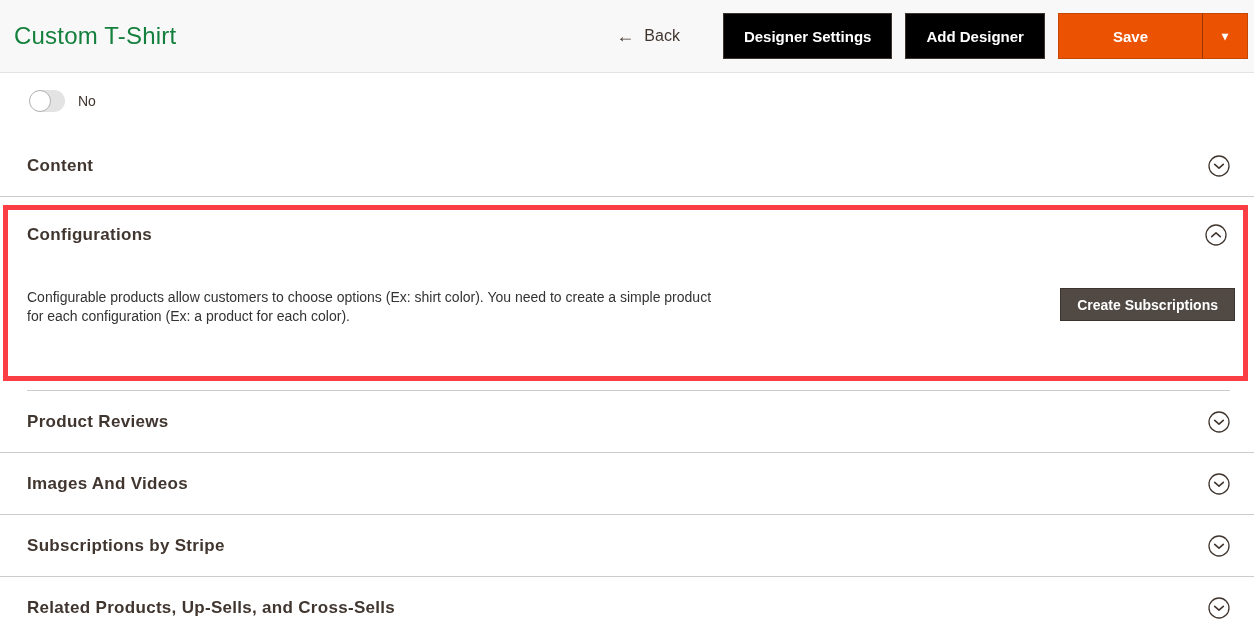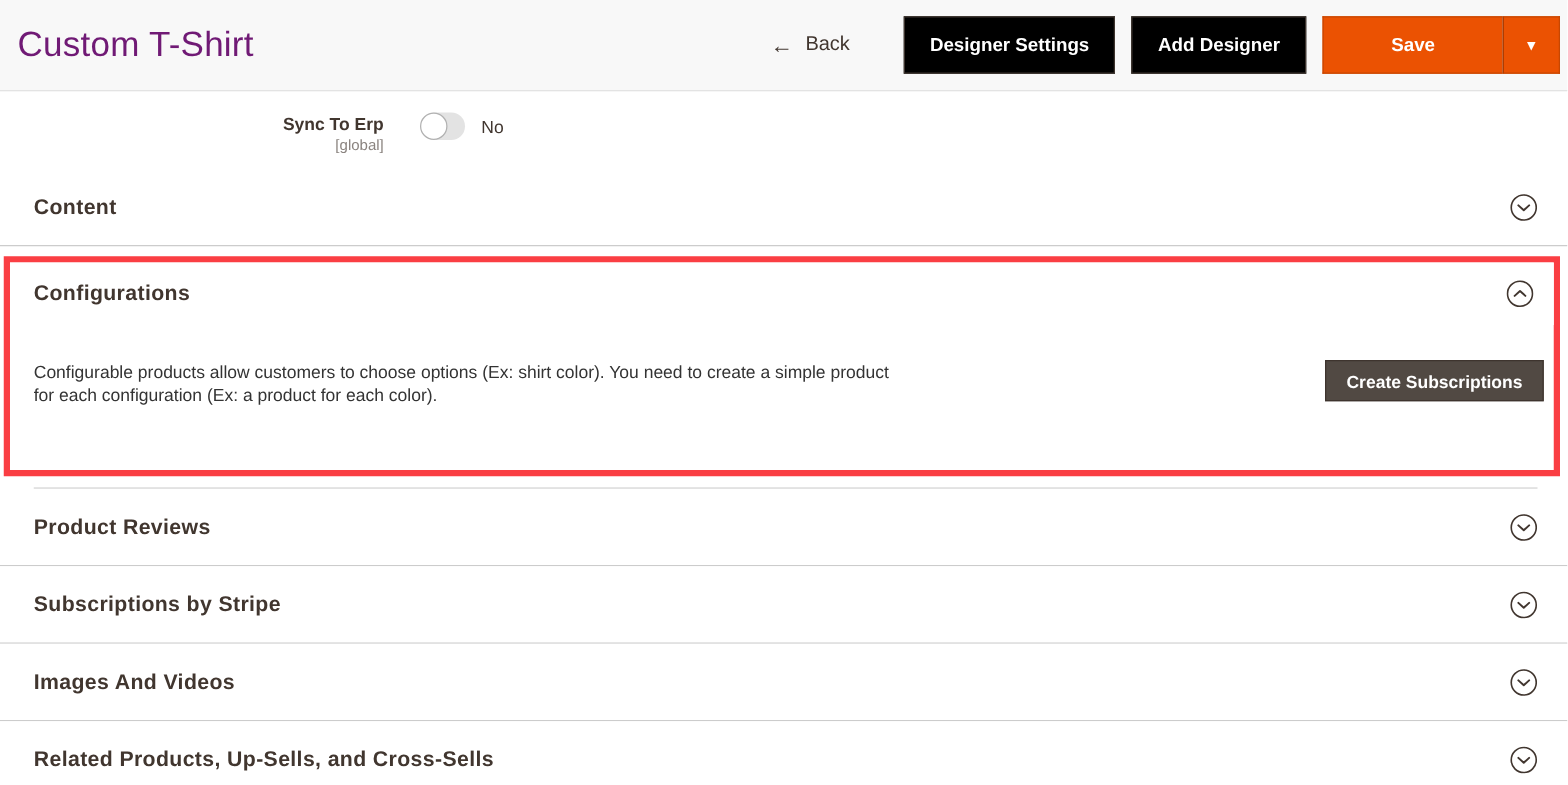--- a/index.html
+++ b/index.html
@@ -14,23 +14,23 @@
   .page-header {
     height: 73px;
     background: #f8f8f8;
     border-bottom: 1px solid #e3e3e3;
     display: flex;
     align-items: center;
     justify-content: space-between;
     padding: 0 6px 0 14px;
   }
   .page-title {
-    font-size: 28px;
+    font-size: 24px;
     font-weight: 400;
-    color: #701a75;
+    color: #15803d;
     letter-spacing: 0.2px;
   }
   .header-actions {
     display: flex;
     align-items: center;
   }
   .back-link {
     display: flex;
     align-items: center;
     gap: 10px;
@@ -212,24 +212,20 @@
         <button class="btn btn-orange save-arrow">
             <span>▾</span>
           </button>
       </div>
     </div>
   </header>
 
   <main class="main-area">
 
     <div class="field-row">
-      <div class="field-label-block">
-        <span class="field-label">Sync To Erp</span>
-        <span class="field-scope">[global]</span>
-      </div>
       <div class="toggle">
         <span class="toggle-knob"></span>
       </div>
       <span class="toggle-value">No</span>
     </div>
 
     <div class="acc-row">
       <span class="acc-title">Content</span>
       <span class="chevron-wrap">
         <svg width="22" height="22" viewBox="0 0 22 22">
@@ -260,31 +256,31 @@
       <span class="acc-title">Product Reviews</span>
       <span class="chevron-wrap">
         <svg width="22" height="22" viewBox="0 0 22 22">
             <circle cx="11" cy="11" r="10" fill="none" stroke="#41362f" stroke-width="1.3"></circle>
             <path d="M6.7 9.3 L11 13.2 L15.3 9.3" fill="none" stroke="#41362f" stroke-width="1.6" stroke-linecap="round" stroke-linejoin="round"></path>
           </svg>
       </span>
     </div>
 
     <div class="acc-row">
+      <span class="acc-title">Images And Videos</span>
+      <span class="chevron-wrap">
+        <svg width="22" height="22" viewBox="0 0 22 22">
+            <circle cx="11" cy="11" r="10" fill="none" stroke="#41362f" stroke-width="1.3"></circle>
+            <path d="M6.7 9.3 L11 13.2 L15.3 9.3" fill="none" stroke="#41362f" stroke-width="1.6" stroke-linecap="round" stroke-linejoin="round"></path>
+          </svg>
+      </span>
+    </div>
+
+    <div class="acc-row">
       <span class="acc-title">Subscriptions by Stripe</span>
-      <span class="chevron-wrap">
-        <svg width="22" height="22" viewBox="0 0 22 22">
-            <circle cx="11" cy="11" r="10" fill="none" stroke="#41362f" stroke-width="1.3"></circle>
-            <path d="M6.7 9.3 L11 13.2 L15.3 9.3" fill="none" stroke="#41362f" stroke-width="1.6" stroke-linecap="round" stroke-linejoin="round"></path>
-          </svg>
-      </span>
-    </div>
-
-    <div class="acc-row">
-      <span class="acc-title">Images And Videos</span>
       <span class="chevron-wrap">
         <svg width="22" height="22" viewBox="0 0 22 22">
             <circle cx="11" cy="11" r="10" fill="none" stroke="#41362f" stroke-width="1.3"></circle>
             <path d="M6.7 9.3 L11 13.2 L15.3 9.3" fill="none" stroke="#41362f" stroke-width="1.6" stroke-linecap="round" stroke-linejoin="round"></path>
           </svg>
       </span>
     </div>
 
     <div class="acc-row no-border">
       <span class="acc-title">Related Products, Up-Sells, and Cross-Sells</span>

